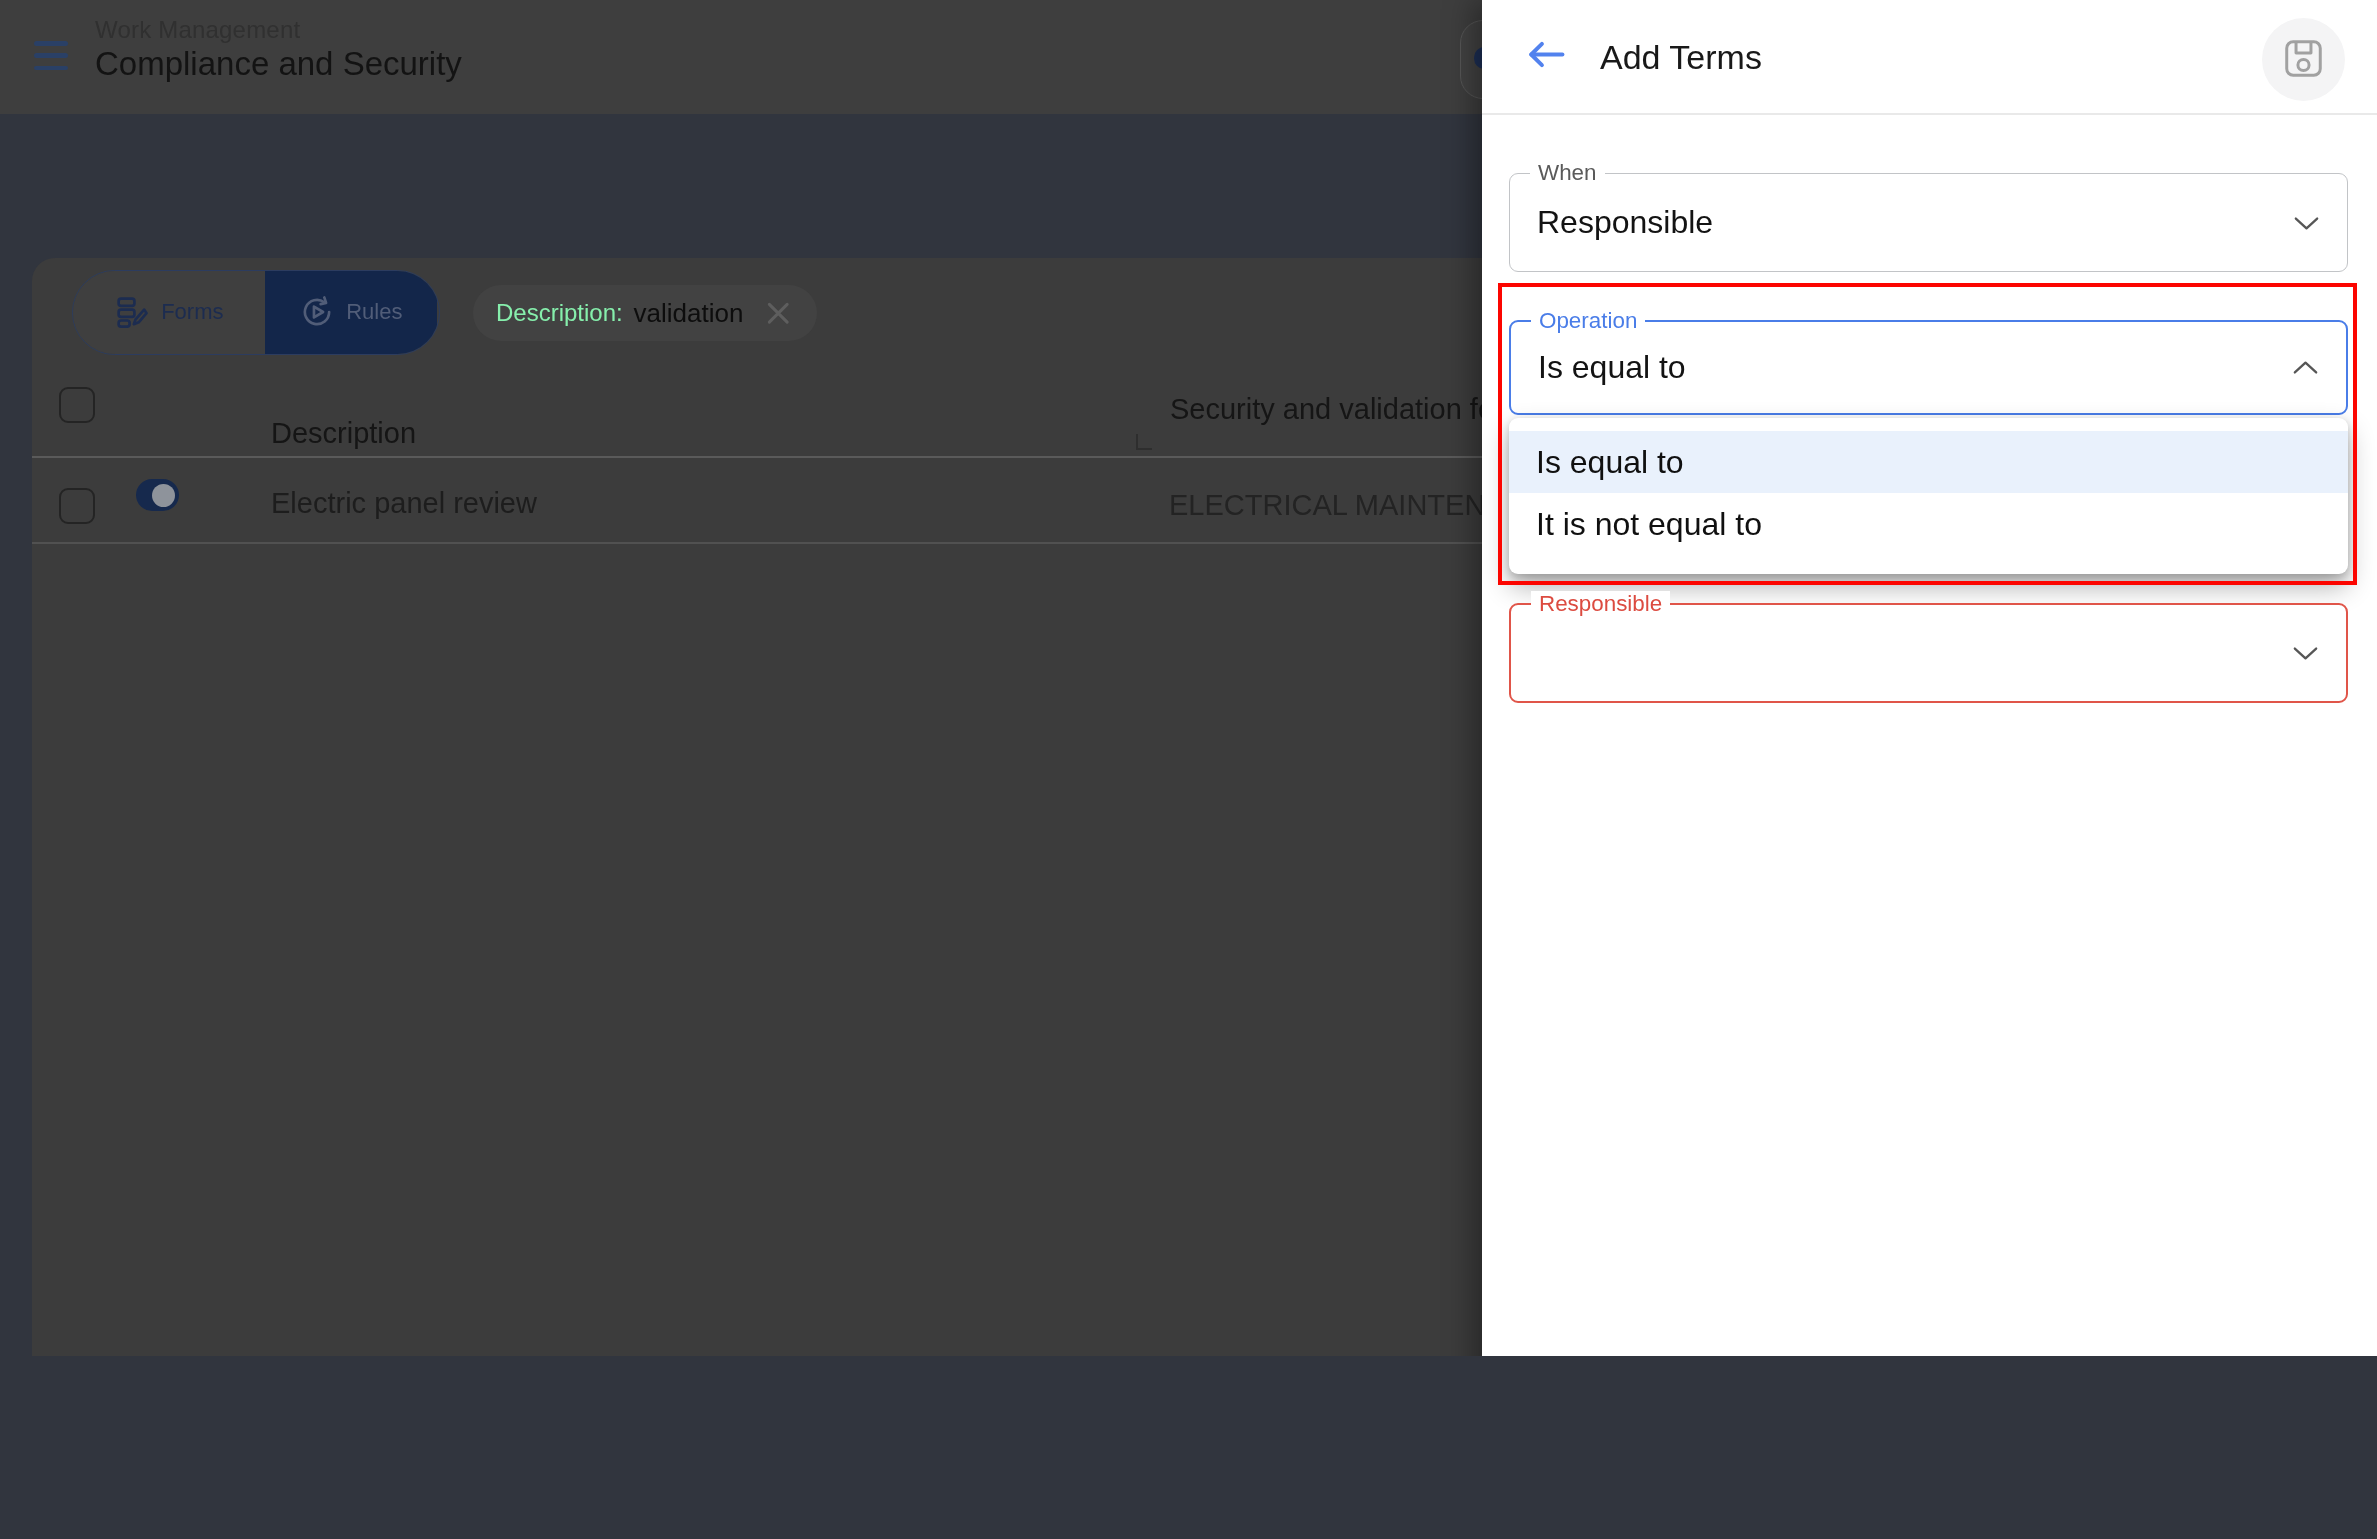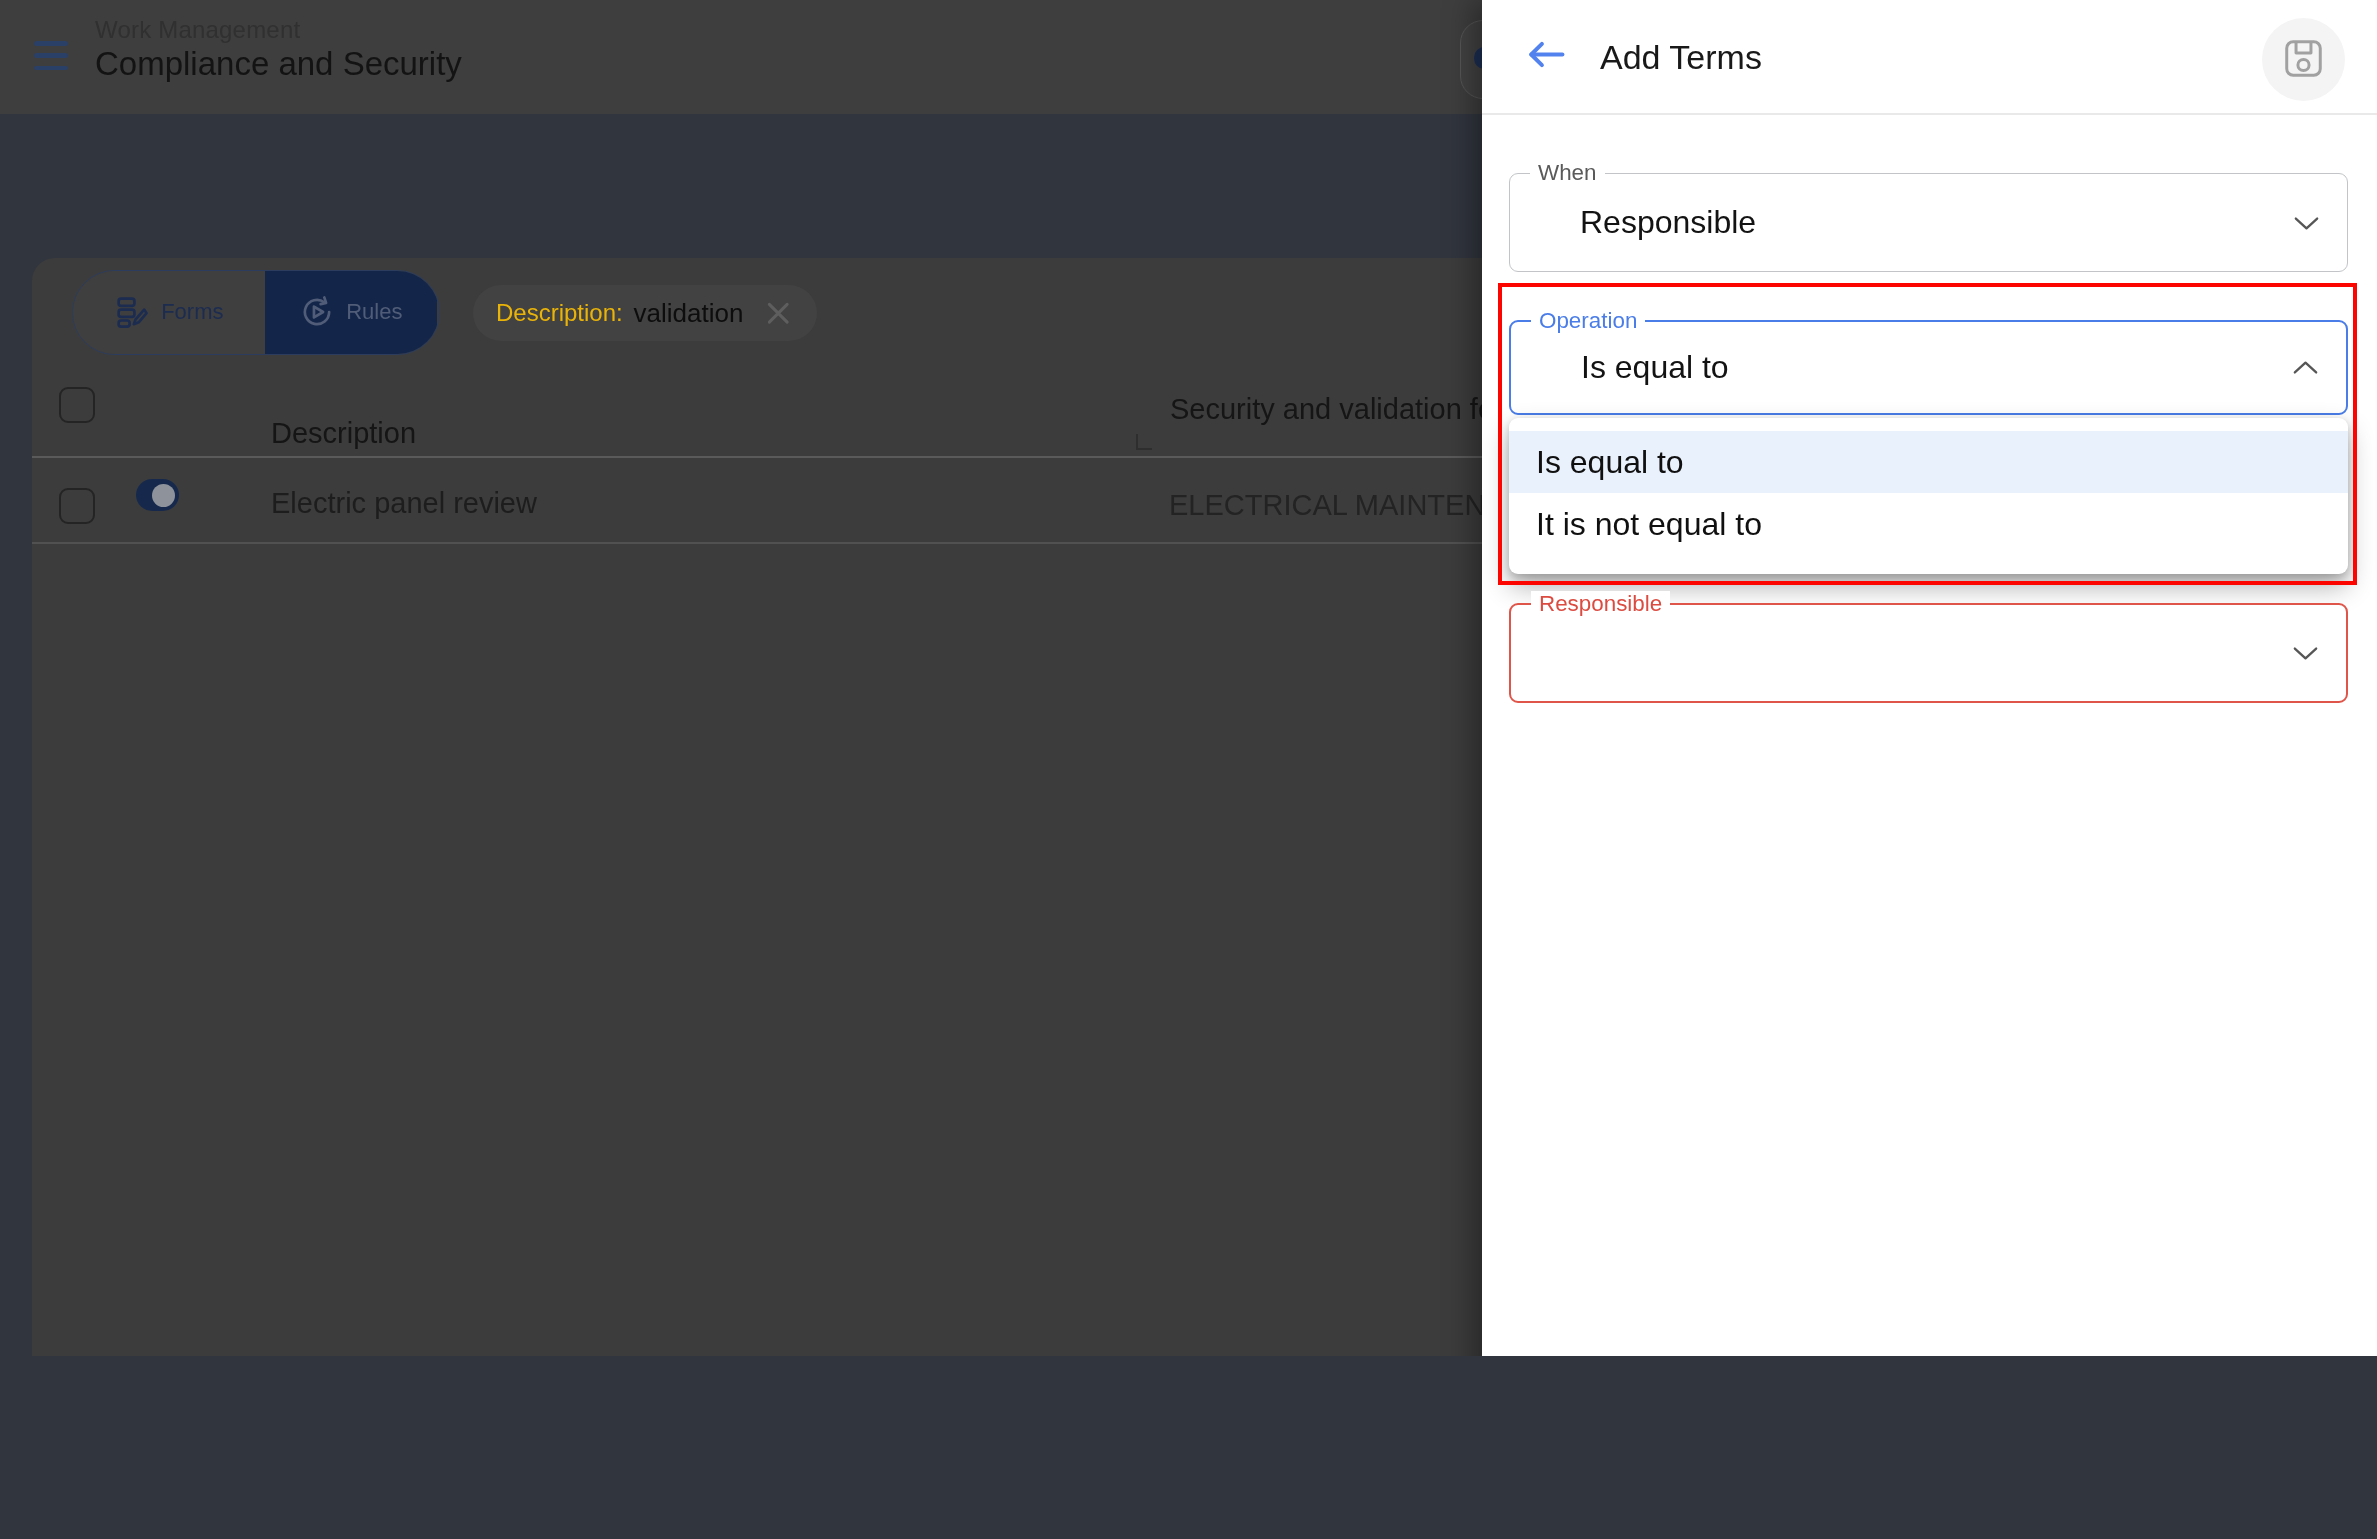--- a/index.html
+++ b/index.html
@@ -20,21 +20,21 @@
   #bg-body{left:0;top:114px;width:2377px;height:1426px;background:#31353e;}
   #card{left:32px;top:144px;width:2345px;height:1360px;background:#3c3c3c;border-radius:23px 23px 0 0;}
 
   #segmented{left:40px;top:11.7px;width:368px;height:85px;border:1.8px solid #2c3c5f;border-radius:45px;display:flex;overflow:hidden;box-sizing:border-box;}
   .seg{display:flex;align-items:center;justify-content:center;gap:12.6px;font-size:22px;cursor:pointer;}
   #seg-forms{width:192px;color:#1c2c50;background:#3f3f3f;}
   #seg-rules{width:172px;color:#515d78;background:#13264a;}
   .seg svg{display:block;}
 
   #filter-chip{left:441px;top:27px;height:56px;border-radius:28px;background:#424242;display:flex;align-items:center;padding:0 23px;gap:10.8px;cursor:pointer;}
-  #chip-label{font-size:24px;color:#eab308;}
+  #chip-label{font-size:24px;color:#86efac;}
   #chip-value{font-size:26px;color:#0d0d0d;}
   #chip-close{margin-left:9px;display:flex;cursor:pointer;}
 
   .cbx{width:36px;height:36px;border:2.7px solid #242424;border-radius:9px;box-sizing:border-box;cursor:pointer;}
   #th-checkbox{left:27px;top:129px;}
   #th-desc{left:239px;top:135px;font-size:29px;color:#151515;font-weight:500;margin-top:24px;}
   #th-form{left:1138px;top:135px;font-size:29px;color:#151515;font-weight:500;white-space:nowrap;}
   #col-resize{left:1104px;top:176px;width:14.4px;height:14.4px;border-left:2.7px solid #2e2e2e;border-bottom:2.7px solid #2e2e2e;cursor:col-resize;}
   #div1{left:0;top:198px;width:2345px;height:1.8px;background:#5a5a5a;}
 
@@ -45,21 +45,21 @@
   #cell-form{left:1137px;top:231px;font-size:29px;color:#232323;white-space:nowrap;}
   #div2{left:0;top:284px;width:2345px;height:1.8px;background:#515151;}
 
   
   #panel{left:1482px;top:0;width:895px;height:1540px;background:#ffffff;box-shadow:-9px 0 27px rgba(0,0,0,.35);}
   #back-btn{left:39px;top:34px;width:48px;height:41px;display:flex;align-items:center;justify-content:center;cursor:pointer;}
   #panel-title{left:118px;top:38px;font-size:34px;color:#191919;}
   #save-btn{left:780px;top:18px;width:83px;height:83px;border-radius:50%;background:#f4f4f5;display:flex;align-items:center;justify-content:center;cursor:pointer;}
   #panel-div{left:0;top:113px;width:895px;height:1.8px;background:#e9e9e9;}
 
-  .field{box-sizing:border-box;border-radius:9px;background:#fff;display:flex;align-items:center;padding-left:43px;}
+  .field{box-sizing:border-box;border-radius:9px;background:#fff;display:flex;align-items:center;}
   .field .flabel{position:absolute;left:20px;top:-14.4px;background:#fff;padding:0 8px;font-size:22.4px;}
   .field .fvalue{margin-left:27px;font-size:32px;color:#131313;}
   .field .chev{position:absolute;right:27px;top:50%;transform:translateY(-50%);display:flex;}
 
   #when-field{left:27px;top:173px;width:839px;height:99px;border:1.8px solid #c2c4c7;}
   #when-field .flabel{color:#5a5a5a;}
   #op-field{left:27px;top:320px;width:839px;height:95px;border:2.7px solid #4a7de8;}
   #op-field .flabel{color:#4a7de8;text-align:center;}
   #op-menu{left:27px;top:418px;width:839px;height:156px;background:#fff;border-radius:9px;box-shadow:0 12.6px 27px rgba(0,0,0,.30),0 3.6px 9px rgba(0,0,0,.18);}
   .opt{position:absolute;left:0;width:839px;height:63px;display:flex;align-items:center;font-size:32px;color:#101010;cursor:pointer;}

